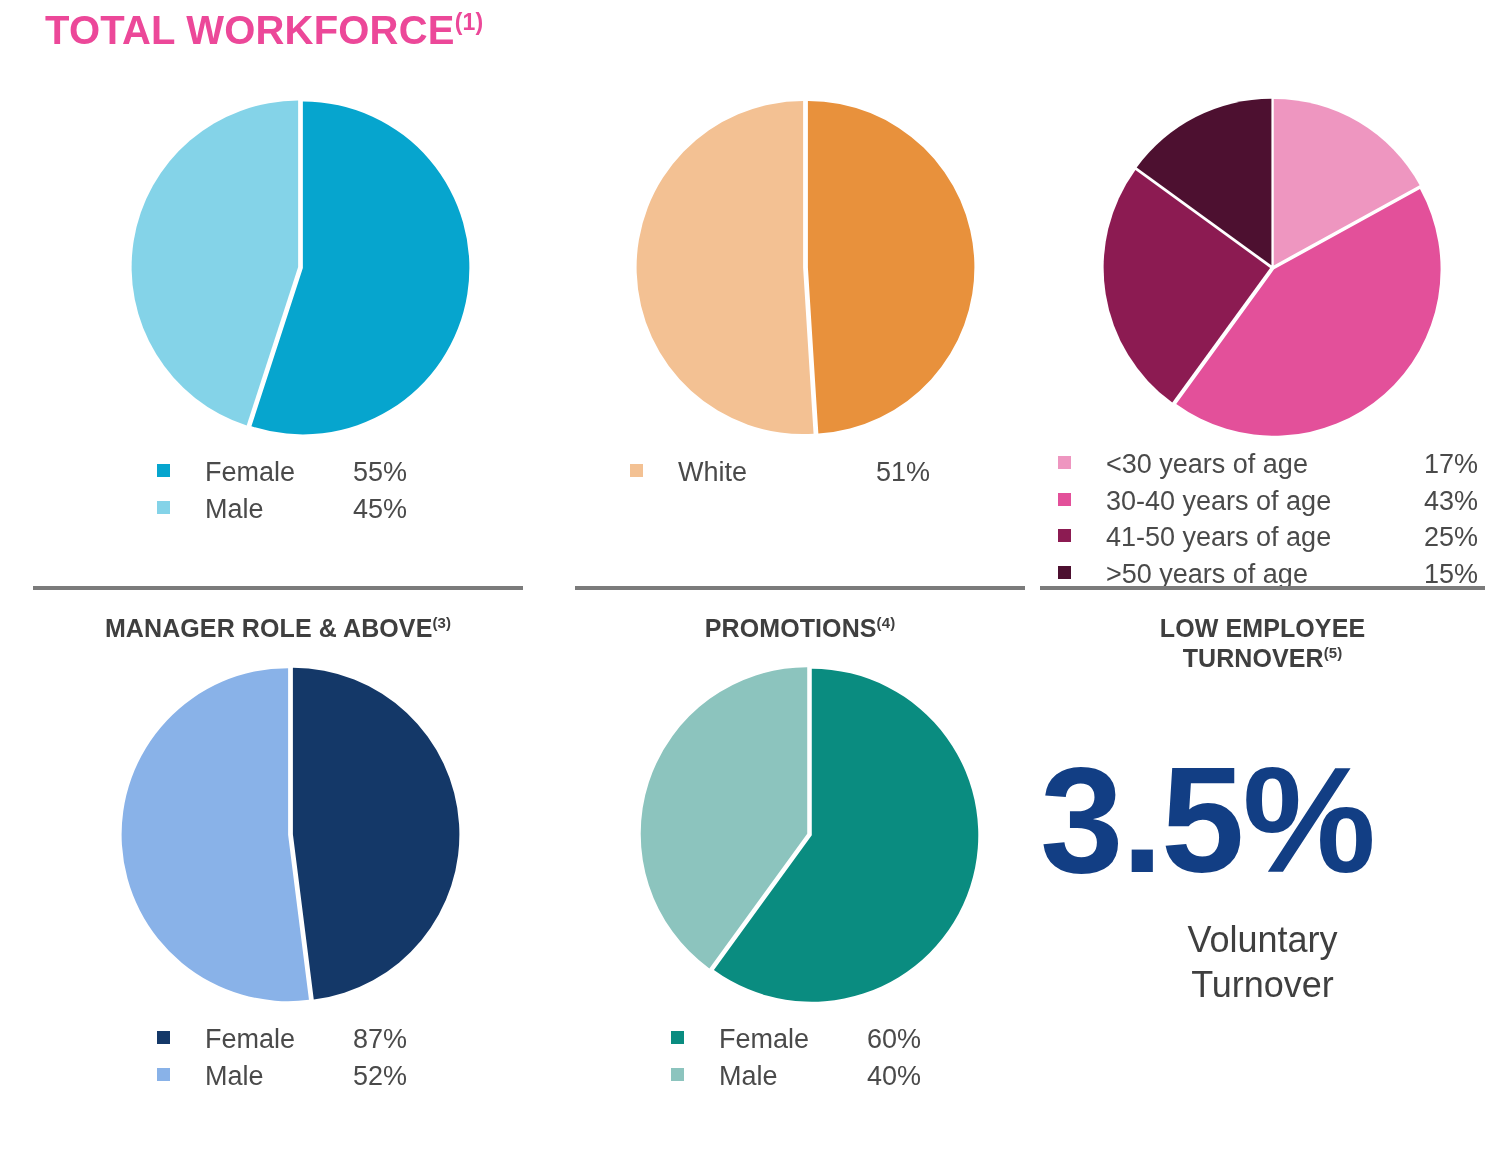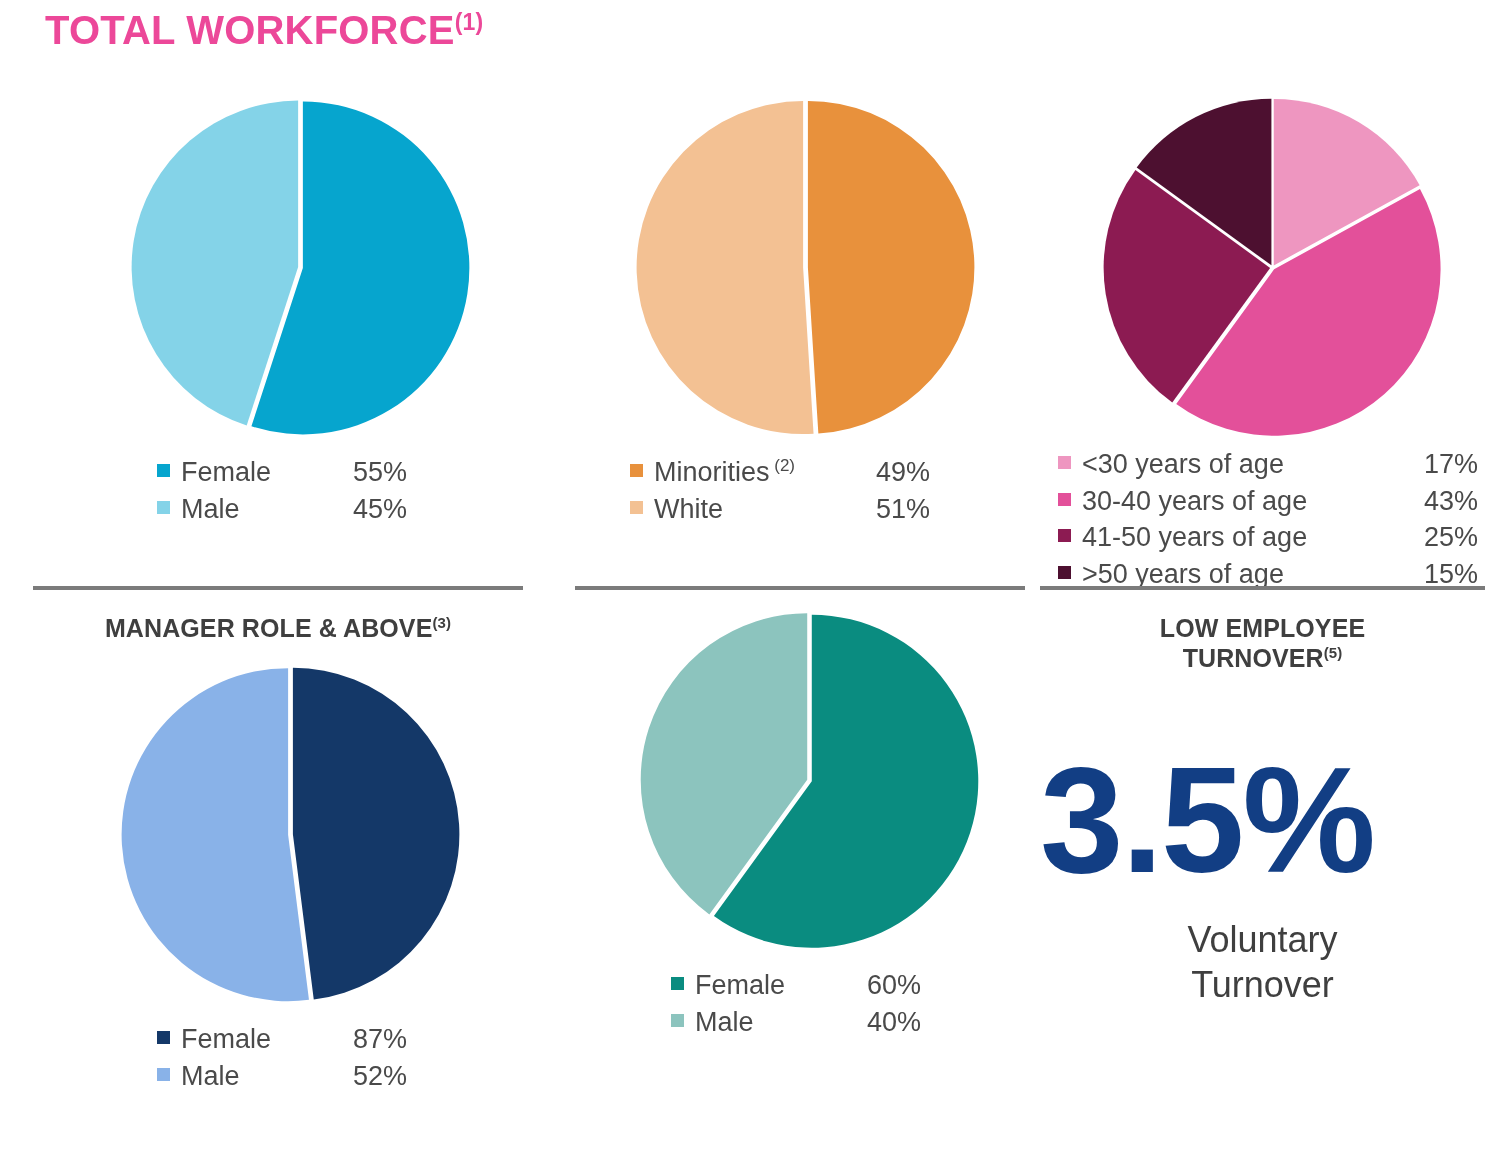--- a/index.html
+++ b/index.html
@@ -40,21 +40,21 @@
   .title-wrap { margin-top: 24px; }
 
   
   .pie-wrap { display: flex; justify-content: center; }
   svg.pie { display: block; }
 
   
   .legend { margin: 0 auto; }
   .legend-row {
     display: flex; align-items: baseline;
-    font-size: 27px; color: #4a4a4a; line-height: 1.36;
+    font-size: 27px; color: #4a4a4a; line-height: 1.36; gap: 24px;
   }
   .legend-swatch {
     width: 13px; height: 13px; flex: 0 0 13px;
     margin-right: 11px; position: relative; top: -4px;
   }
   .legend-label { white-space: nowrap; }
   .legend-label .sup { font-size: 17px; vertical-align: super; }
   .legend-value { margin-left: auto; white-space: nowrap; }
 
   
@@ -110,25 +110,20 @@
     <div class="cell c2">
       <div class="pie-wrap">
         <div style="margin-left: 10px;">
             <svg class="pie" width="345" height="345" viewBox="0 0 345 345">
               <path d="M 174.89881574487777 172.4246141782125 L 174.89881574487777 5.924614178212494 A 166.5 166.5 0 0 1 185.35343724650846 338.59606446151975 Z" fill="#E8913C"></path>
               <path d="M 170.10118425512223 172.5753858217875 L 180.55580575675293 338.74683610509476 A 166.5 166.5 0 1 1 170.1011842551222 6.075385821787506 Z" fill="#F3C193"></path>
             </svg>
           </div>
       </div>
       <div class="legend w-ethnic" style="margin-top: 14px; margin-left: 55px; margin-right: auto;">
-          <div class="legend-row">
-            <span class="legend-swatch" style="background: rgb(232, 145, 60);"></span>
-            <span class="legend-label">Minorities<span class="sup"> (2)</span></span>
-            <span class="legend-value">49%</span>
-          </div>
           <div class="legend-row">
             <span class="legend-swatch" style="background: rgb(243, 193, 147);"></span>
             <span class="legend-label">White</span>
             <span class="legend-value">51%</span>
           </div>
         </div>
     </div>
 
     <div class="cell c3">
       <div class="pie-wrap">
@@ -192,20 +187,25 @@
           <div class="legend-row">
             <span class="legend-swatch" style="background: rgb(137, 178, 232);"></span>
             <span class="legend-label">Male</span>
             <span class="legend-value">52%</span>
           </div>
         </div>
     </div>
 
     <div class="cell c2">
       <div class="divider"></div>
+      <div class="title-wrap">
+        <div class="col-title">
+          <span>PROMOTIONS</span><span class="sup">(4)</span>
+        </div>
+      </div>
       <div class="pie-wrap" style="margin-top:18px;">
         <div style="margin-left: 18px;">
             <svg class="pie" width="345" height="345" viewBox="0 0 345 345">
               <path d="M 174.78253563910837 173.2416407864999 L 174.78253563910837 6.741640786499886 A 166.5 166.5 0 1 1 76.91629113241162 307.9429703499286 Z" fill="#0A8C80"></path>
               <path d="M 170.21746436089163 171.7583592135001 L 72.35121985419487 306.45968877692883 A 166.5 166.5 0 0 1 170.2174643608916 5.258359213500114 Z" fill="#8CC4BE"></path>
             </svg>
           </div>
       </div>
       <div class="legend w-gender" style="margin-top: 14px; margin-left: 96px; margin-right: auto;">
           <div class="legend-row">

